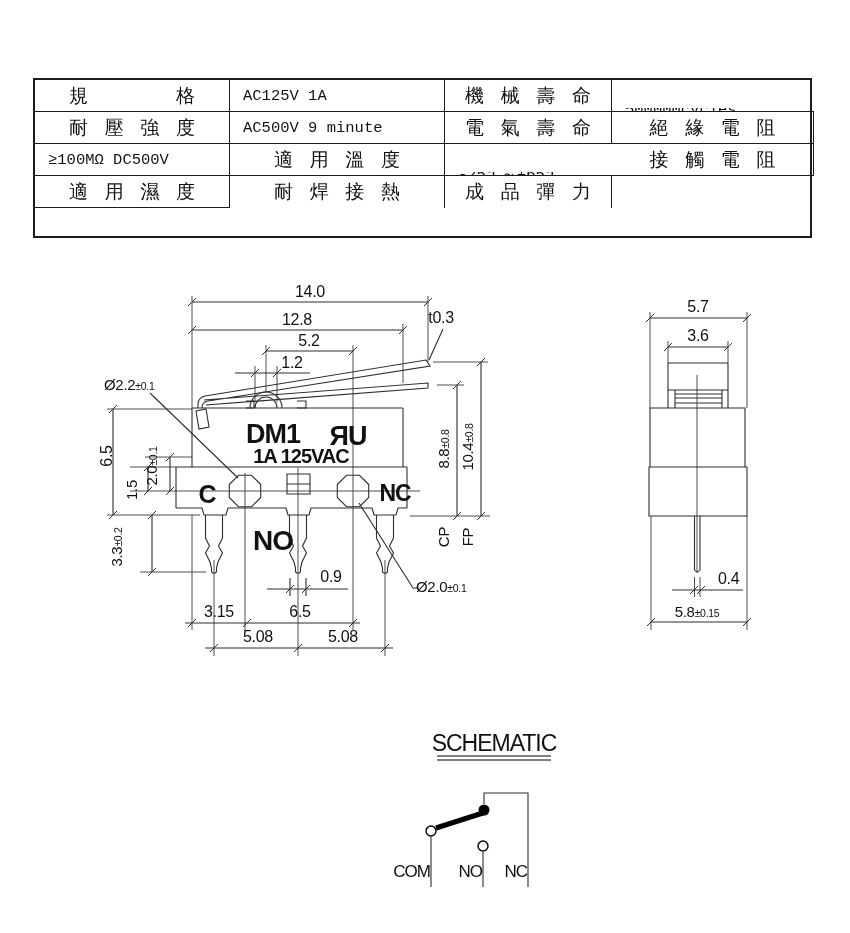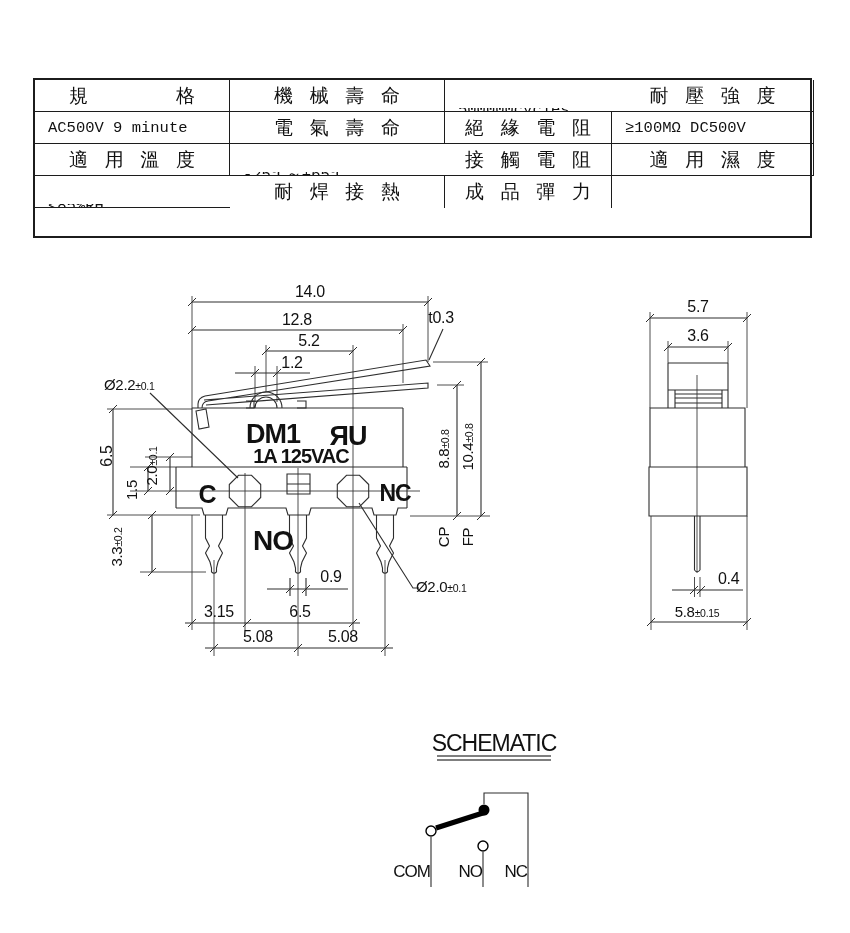--- a/index.html
+++ b/index.html
@@ -34,20 +34,21 @@
 <div id="page">
 
   <div id="spec-table">
 
     <div class="cell lbl">
         <div class="spread">
           <span>規</span>
           <span>格</span>
         </div>
       </div>
+    <div class="cell val">AC125V 1A</div>
     <div class="cell lbl">
         <div class="spread">
           <span>機</span>
           <span>械</span>
           <span>壽</span>
           <span>命</span>
         </div>
       </div>
     <div class="cell val lastcol">500000cycles</div>
 
@@ -97,21 +98,20 @@
         </div>
       </div>
     <div class="cell lbl">
         <div class="spread">
           <span>適</span>
           <span>用</span>
           <span>濕</span>
           <span>度</span>
         </div>
       </div>
-    <div class="cell val lastcol">&lt;85%RH</div>
 
     <div class="cell lbl lastrow">
         <div class="spread">
           <span>耐</span>
           <span>焊</span>
           <span>接</span>
           <span>熱</span>
         </div>
       </div>
     <div class="cell lbl lastrow">

